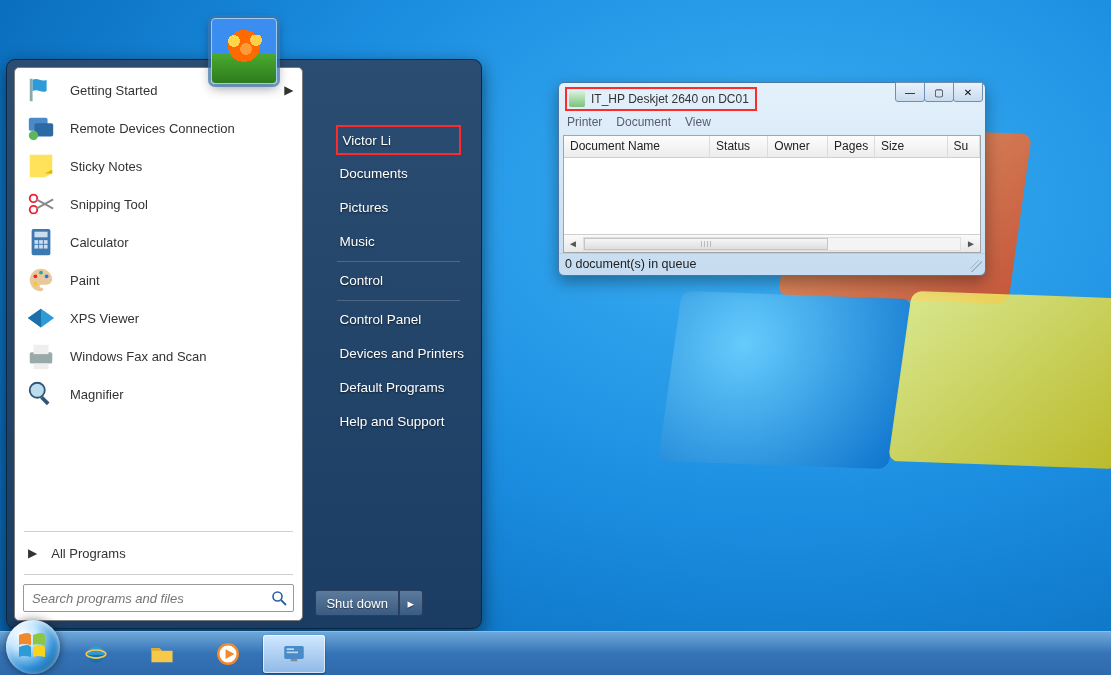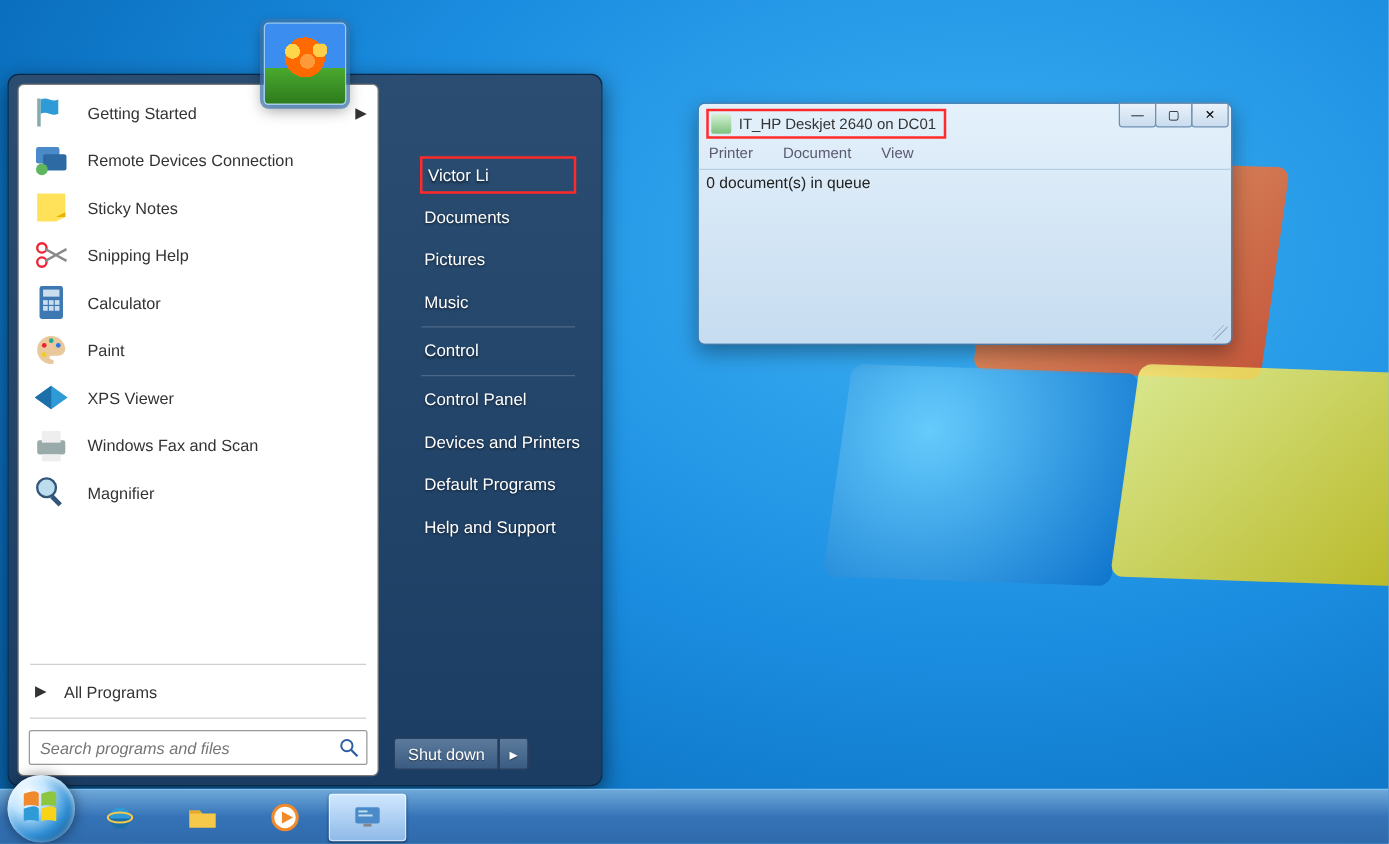--- a/index.html
+++ b/index.html
@@ -258,21 +258,21 @@
     font-size: 10px;
     cursor: pointer;
     display:flex; align-items:center; justify-content:center;
     border-radius: 0 0 3px 3px;
     margin-left:-1px;
   }
   .pq-menu {
     height: 22px;
     padding: 2px 8px;
     display: flex;
-    gap: 24px;
+    gap: 14px;
     color: #5a5a70;
     font-size: 12px;
   }
   .pq-menu span { cursor: pointer; }
   .pq-grid {
     flex: 1;
     margin: 0 4px;
     background: #fff;
     border: 1px solid #a4a4a4;
     display: flex;
@@ -367,21 +367,21 @@
           <span>Sticky Notes</span>
         </div>
         <div class="sm-item">
           <div class="ico icon">
             <svg viewBox="0 0 32 32">
               <circle cx="8" cy="10" r="4" fill="none" stroke="#e23" stroke-width="2"></circle>
               <circle cx="8" cy="22" r="4" fill="none" stroke="#e23" stroke-width="2"></circle>
               <path d="M11 11l18 10M11 21l18-10" stroke="#888" stroke-width="2"></path>
             </svg>
           </div>
-          <span>Snipping Help</span>
+          <span>Snipping Tool</span>
         </div>
         <div class="sm-item">
           <div class="ico icon">
             <svg viewBox="0 0 32 32">
               <rect x="6" y="2" width="20" height="28" rx="2" fill="#3e78b3"></rect>
               <rect x="9" y="5" width="14" height="6" fill="#cde"></rect>
               <g fill="#cde">
                 <rect x="9" y="14" width="4" height="4"></rect>
                 <rect x="14" y="14" width="4" height="4"></rect>
                 <rect x="19" y="14" width="4" height="4"></rect>
@@ -499,20 +499,40 @@
         </button>
     </div>
   </div>
 
   <div class="pq-menu" id="pq-menu">
       <span>Printer</span>
       <span>Document</span>
       <span>View</span>
     </div>
 
+  <div class="pq-grid">
+    <div class="pq-headers" id="pq-headers">
+        <div style="width: 198px;">Document Name</div>
+        <div style="width: 76px;">Status</div>
+        <div style="width: 78px;">Owner</div>
+        <div style="width: 60px;">Pages</div>
+        <div style="width: 96px;">Size</div>
+        <div style="width: 40px;">Su</div>
+      </div>
+    <div class="pq-body"></div>
+    <div class="pq-hscroll">
+      <div class="arrow">◄</div>
+      <div class="track">
+        <div class="thumb">
+          <div class="grip"></div>
+        </div>
+      </div>
+      <div class="arrow">►</div>
+    </div>
+  </div>
 
   <div class="pq-status">
     <span>0 document(s) in queue</span>
   </div>
   <div class="pq-resize"></div>
 </div>
 
 <div class="taskbar">
   <div class="start-orb">
     <svg viewBox="0 0 54 54">

